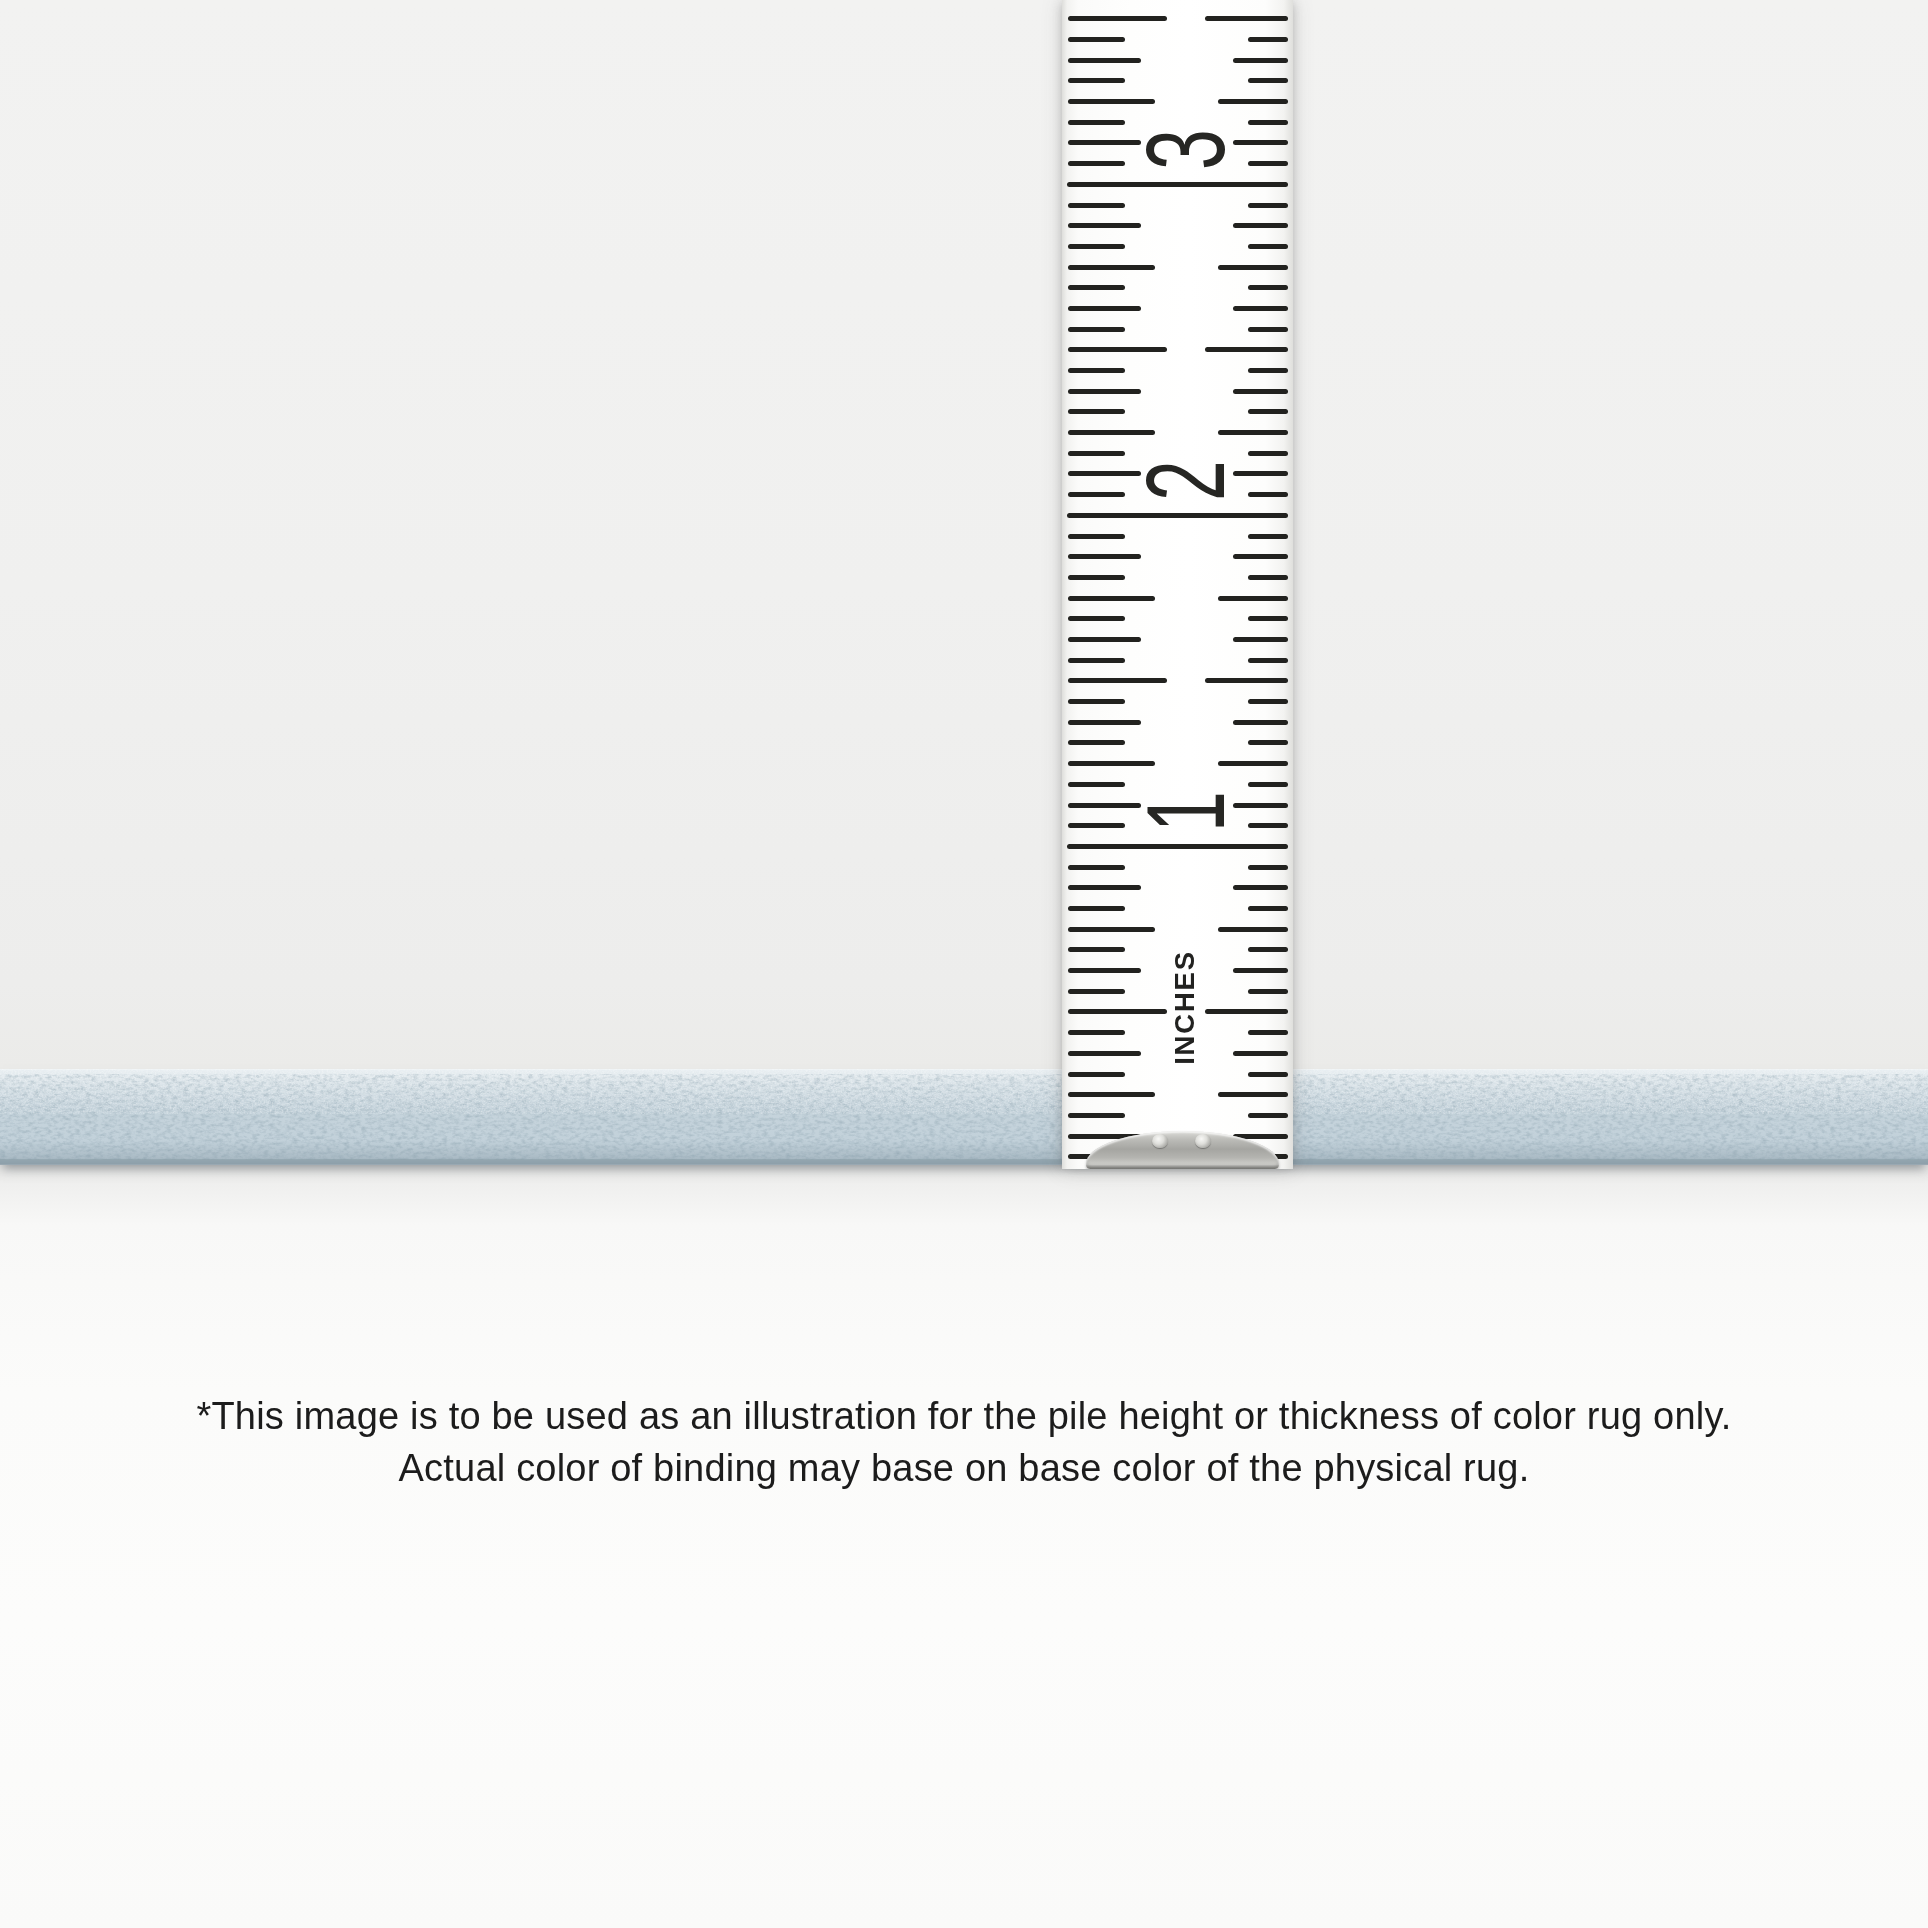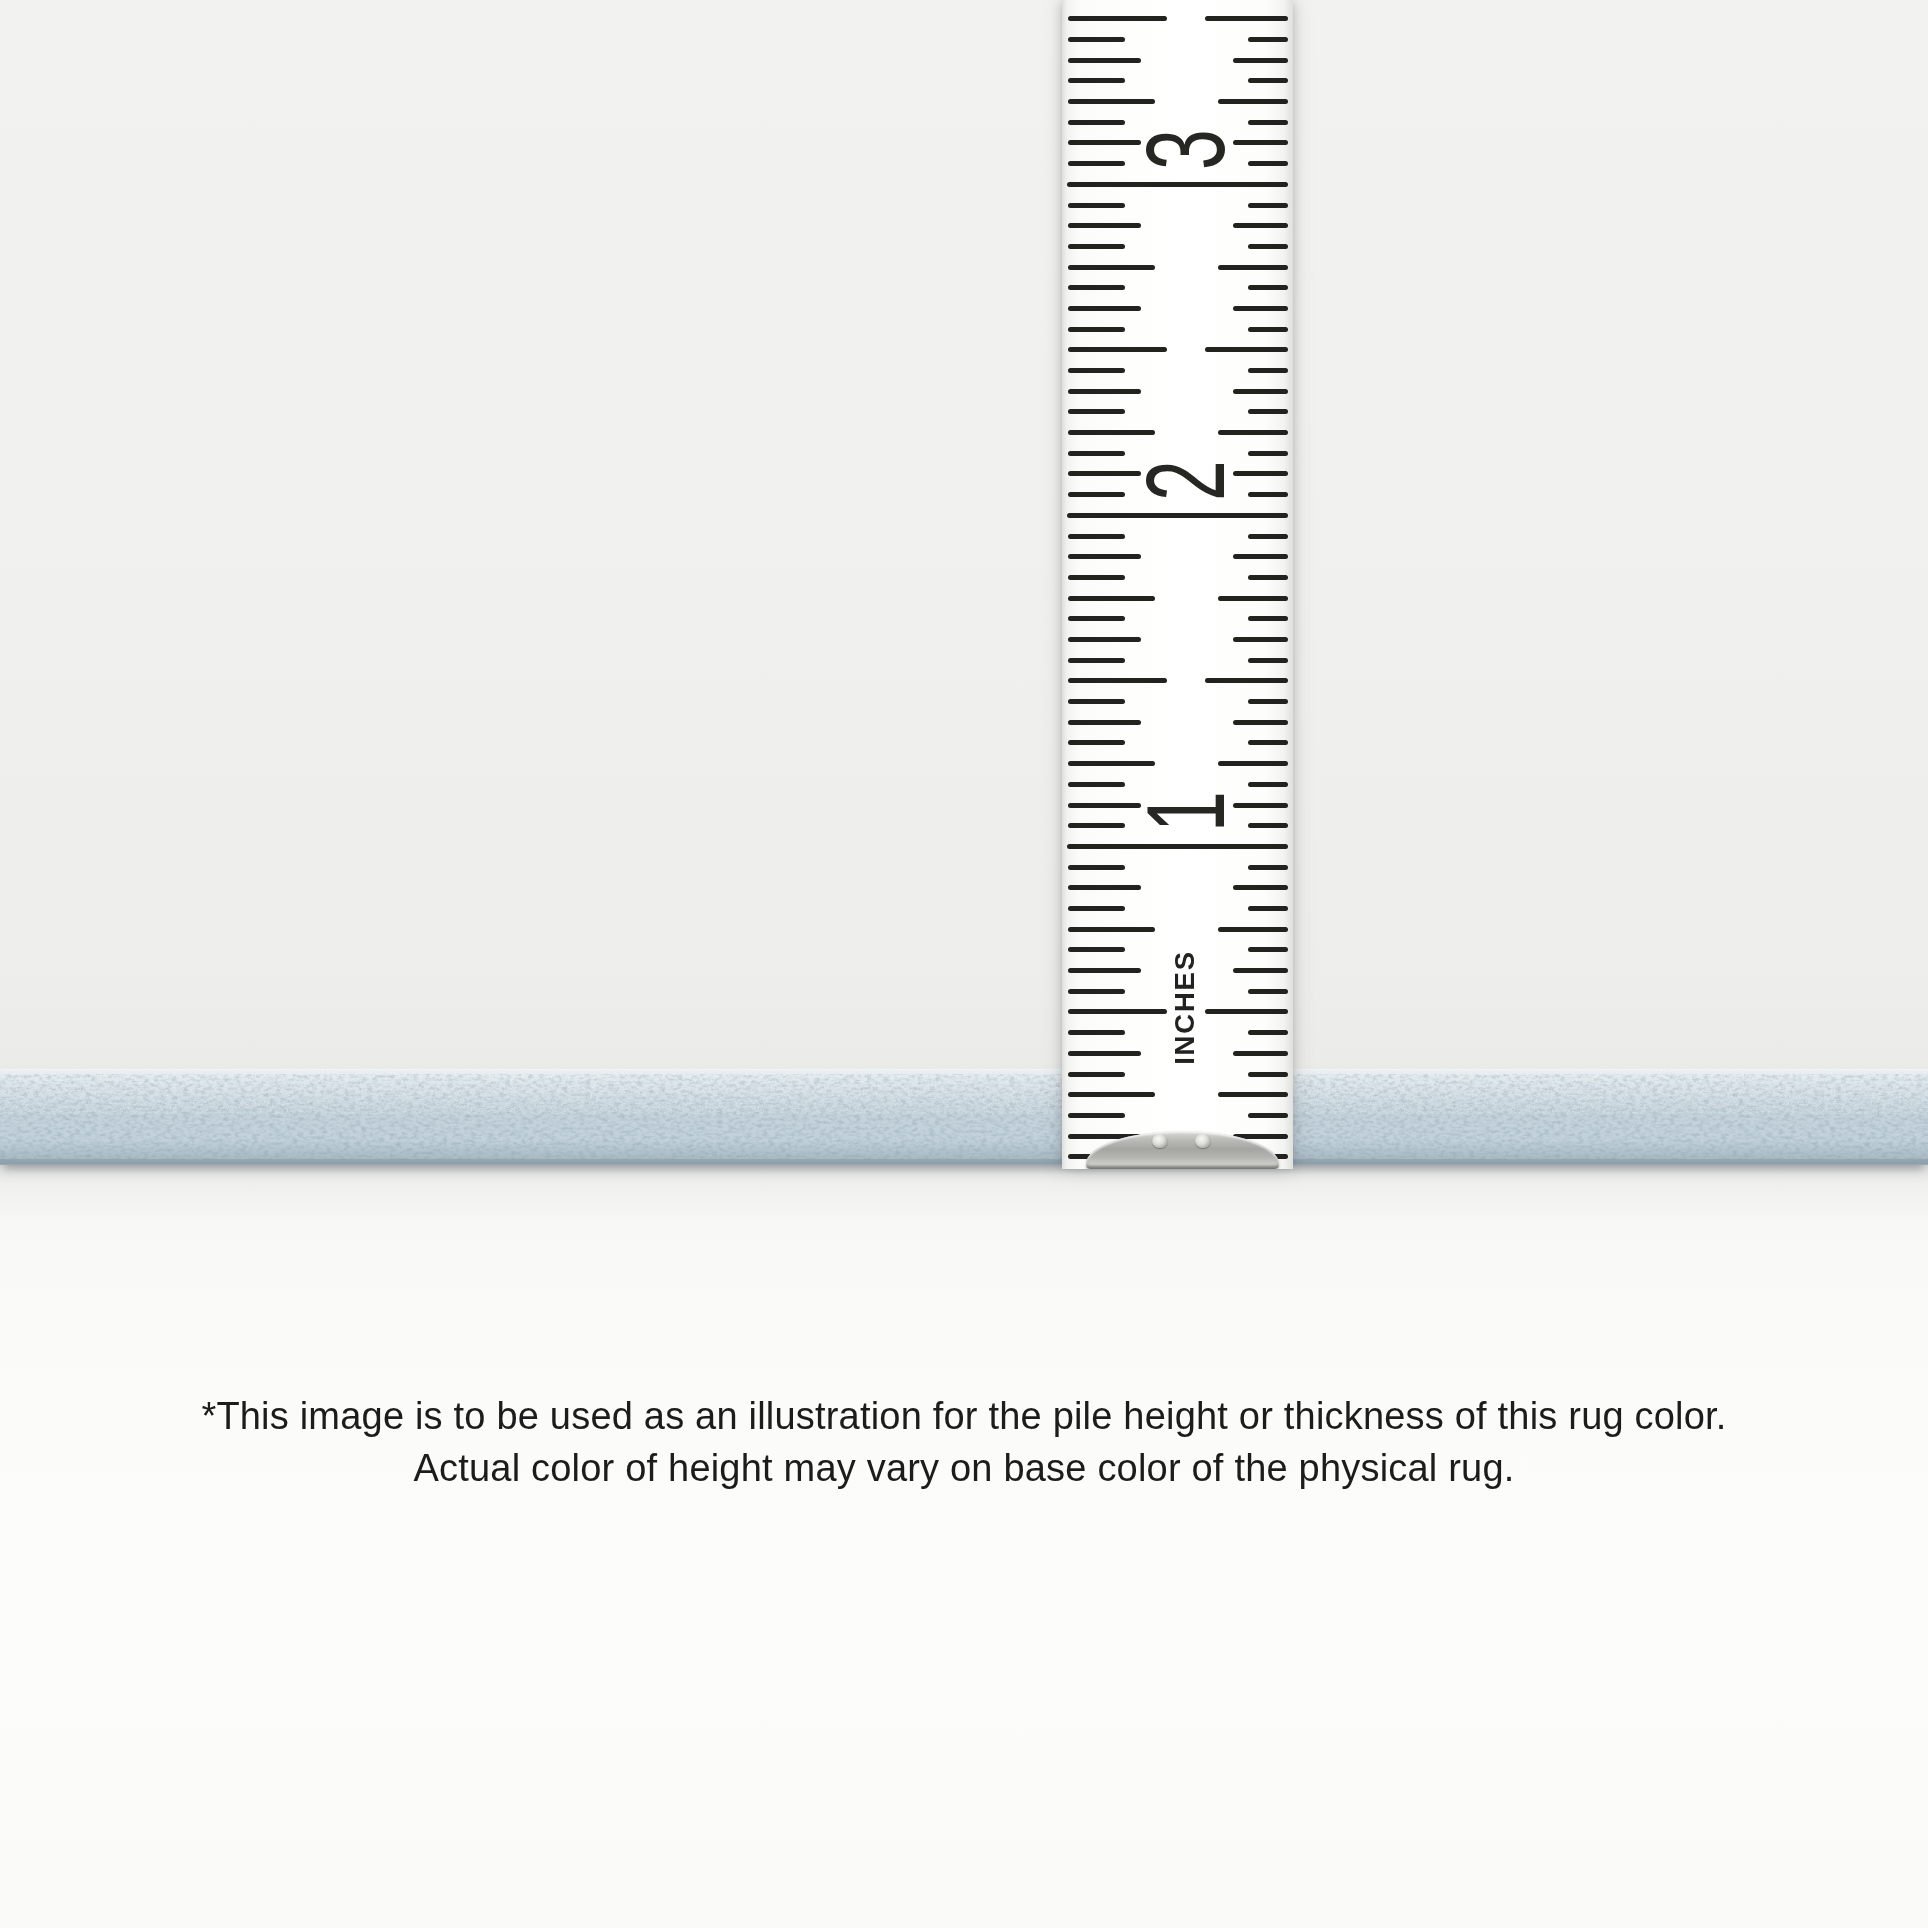--- a/index.html
+++ b/index.html
@@ -219,18 +219,18 @@
         <div class="inch-number" style="left: 125px; top: 150px;">3</div>
       </div>
     <div class="inches-label">INCHES</div>
     <div class="end-clip">
       <div class="rivet r1"></div>
       <div class="rivet r2"></div>
     </div>
   </div>
 
   <div class="disclaimer">
-    <div>*This image is to be used as an illustration for the pile height or thickness of this rug color.</div>
-    <div>Actual color of height may vary on base color of the physical rug.</div>
+    <div>*This image is to be used as an illustration for the pile height or thickness of color rug only.</div>
+    <div>Actual color of binding may base on base color of the physical rug.</div>
   </div>
 
 </div>
 
 
 </body></html>

